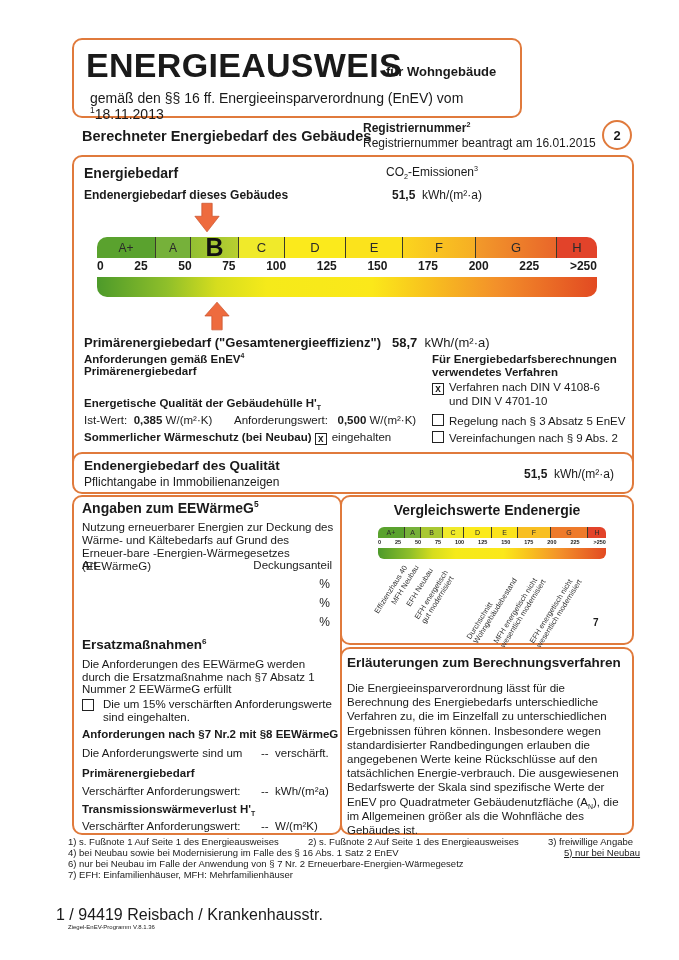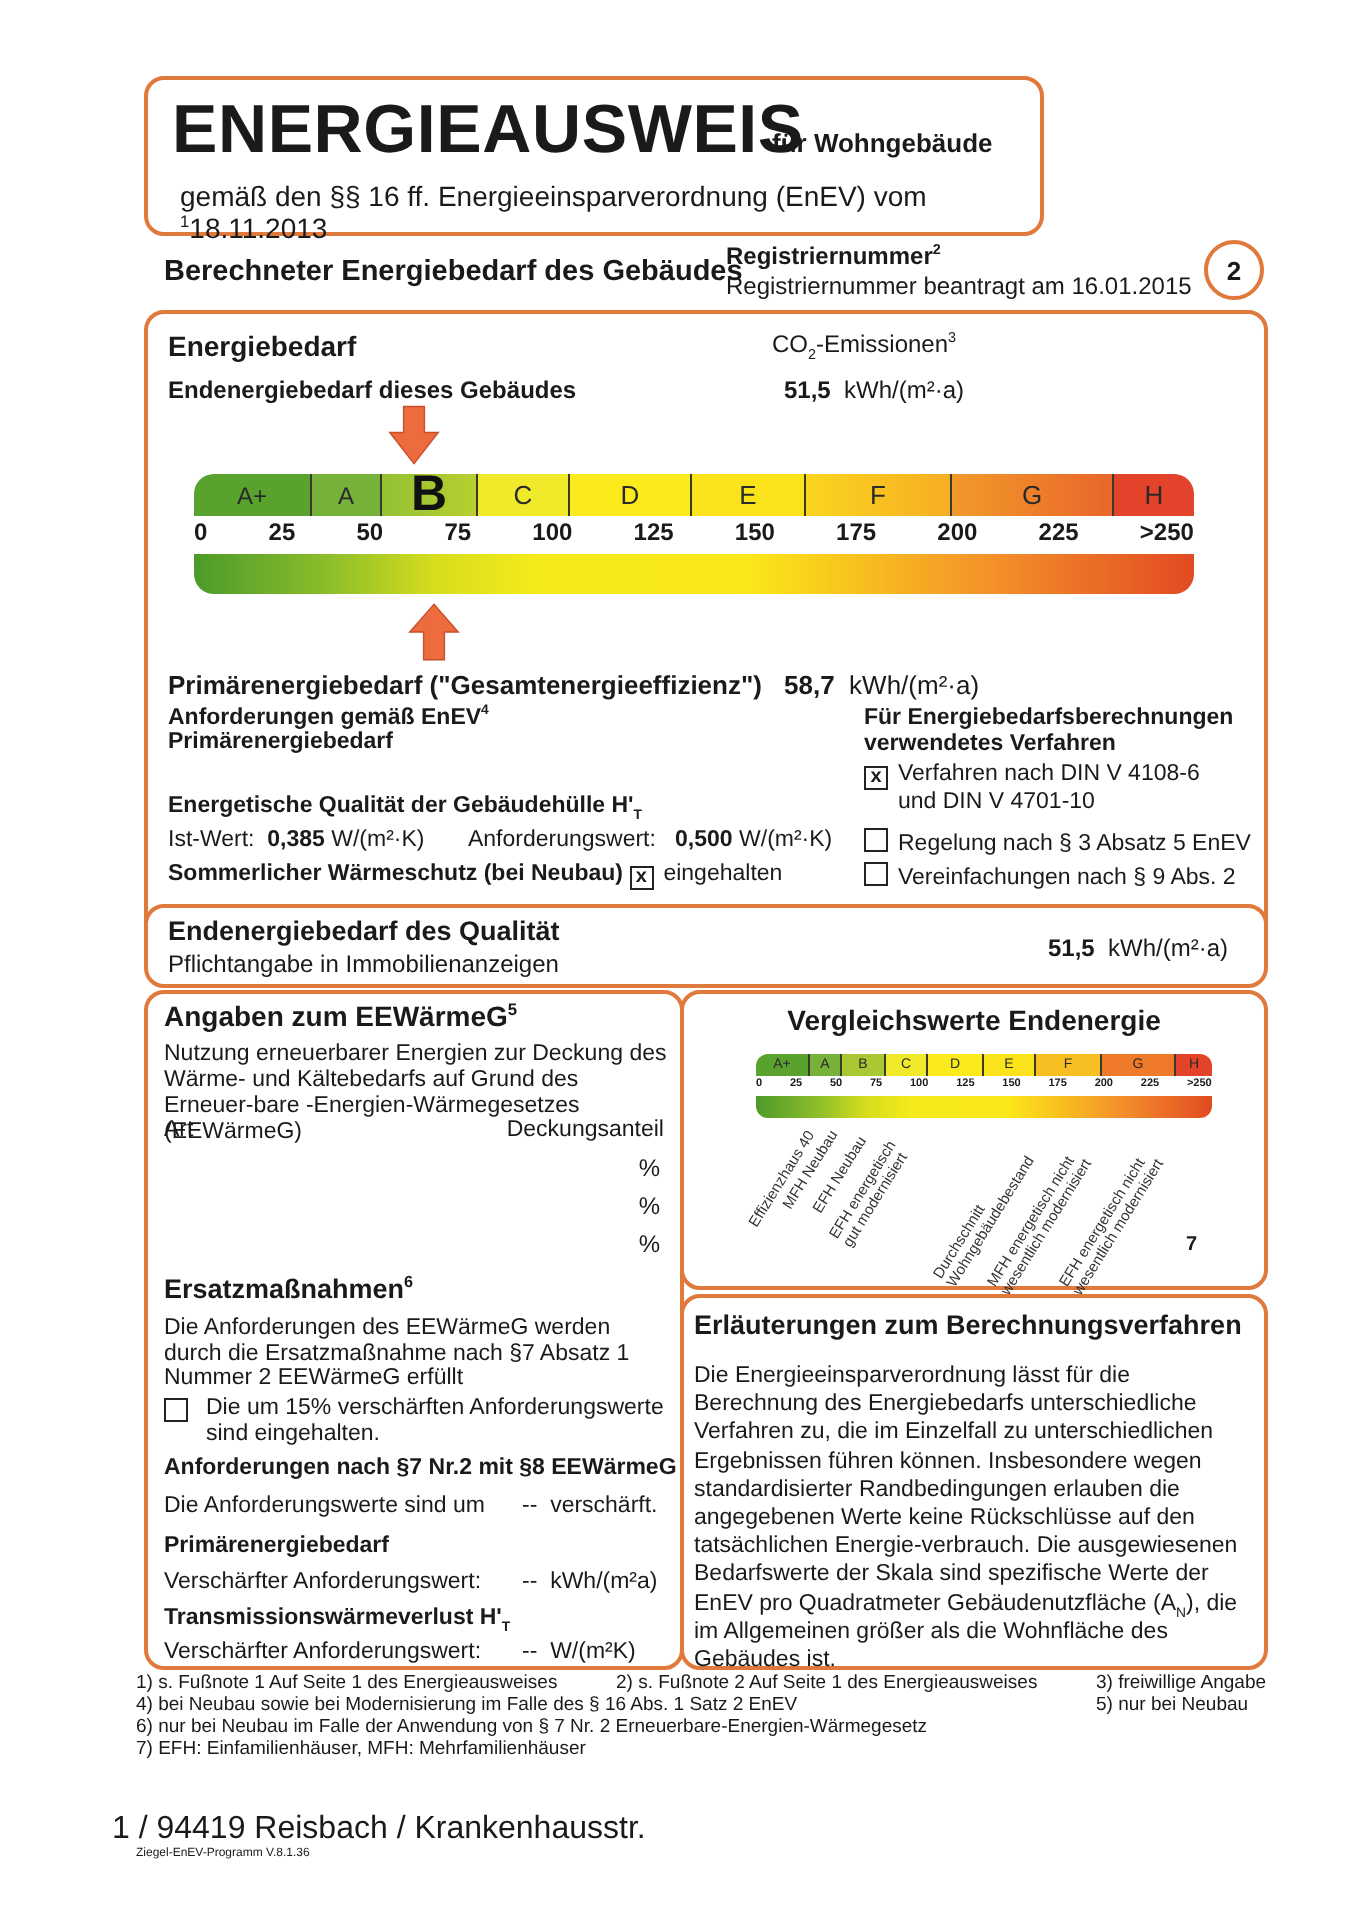--- a/index.html
+++ b/index.html
@@ -264,18 +264,18 @@
   <div class="abs b" style="left:5px; top:6px; font-size:13.5px;">Erläuterungen zum Berechnungsverfahren</div>
   <div class="abs t11" style="left:5px; top:32px; width:282px; line-height:14.2px;">
     <span>Die Energieeinsparverordnung lässt für die Berechnung des Energiebedarfs unterschiedliche Verfahren zu, die im Einzelfall zu unterschiedlichen Ergebnissen führen können. Insbesondere wegen standardisierter Randbedingungen erlauben die angegebenen Werte keine Rückschlüsse auf den tatsächlichen Energie-verbrauch. Die ausgewiesenen Bedarfswerte der Skala sind spezifische Werte der EnEV pro Quadratmeter Gebäudenutzfläche (A</span><sub>N</sub><span>), die im Allgemeinen größer als die Wohnfläche des Gebäudes ist.</span>
   </div>
 </div>
 
 <div class="foot" style="left:68px; top:836px;">1) s. Fußnote 1 Auf Seite 1 des Energieausweises</div>
 <div class="foot" style="left:308px; top:836px;">2) s. Fußnote 2 Auf Seite 1 des Energieausweises</div>
 <div class="foot" style="left:548px; top:836px;">3) freiwillige Angabe</div>
 <div class="foot" style="left:68px; top:847px;">4) bei Neubau sowie bei Modernisierung im Falle des § 16 Abs. 1 Satz 2 EnEV</div>
-<div class="foot" style="left:548px; top:847px;">5) nur bei Neubau</div>
+<div class="foot" style="left:564px; top:847px;text-decoration:underline;">5) nur bei Neubau</div>
 <div class="foot" style="left:68px; top:858px;">6) nur bei Neubau im Falle der Anwendung von § 7 Nr. 2 Erneuerbare-Energien-Wärmegesetz</div>
 <div class="foot" style="left:68px; top:869px;">7) EFH: Einfamilienhäuser, MFH: Mehrfamilienhäuser</div>
 
 <div class="abs" style="left:56px; top:906px; font-size:16px;">1 / 94419 Reisbach / Krankenhausstr.</div>
 <div class="abs" style="left:68px; top:924px; font-size:6px;">Ziegel-EnEV-Programm  V.8.1.36</div>
 
 </body></html>

